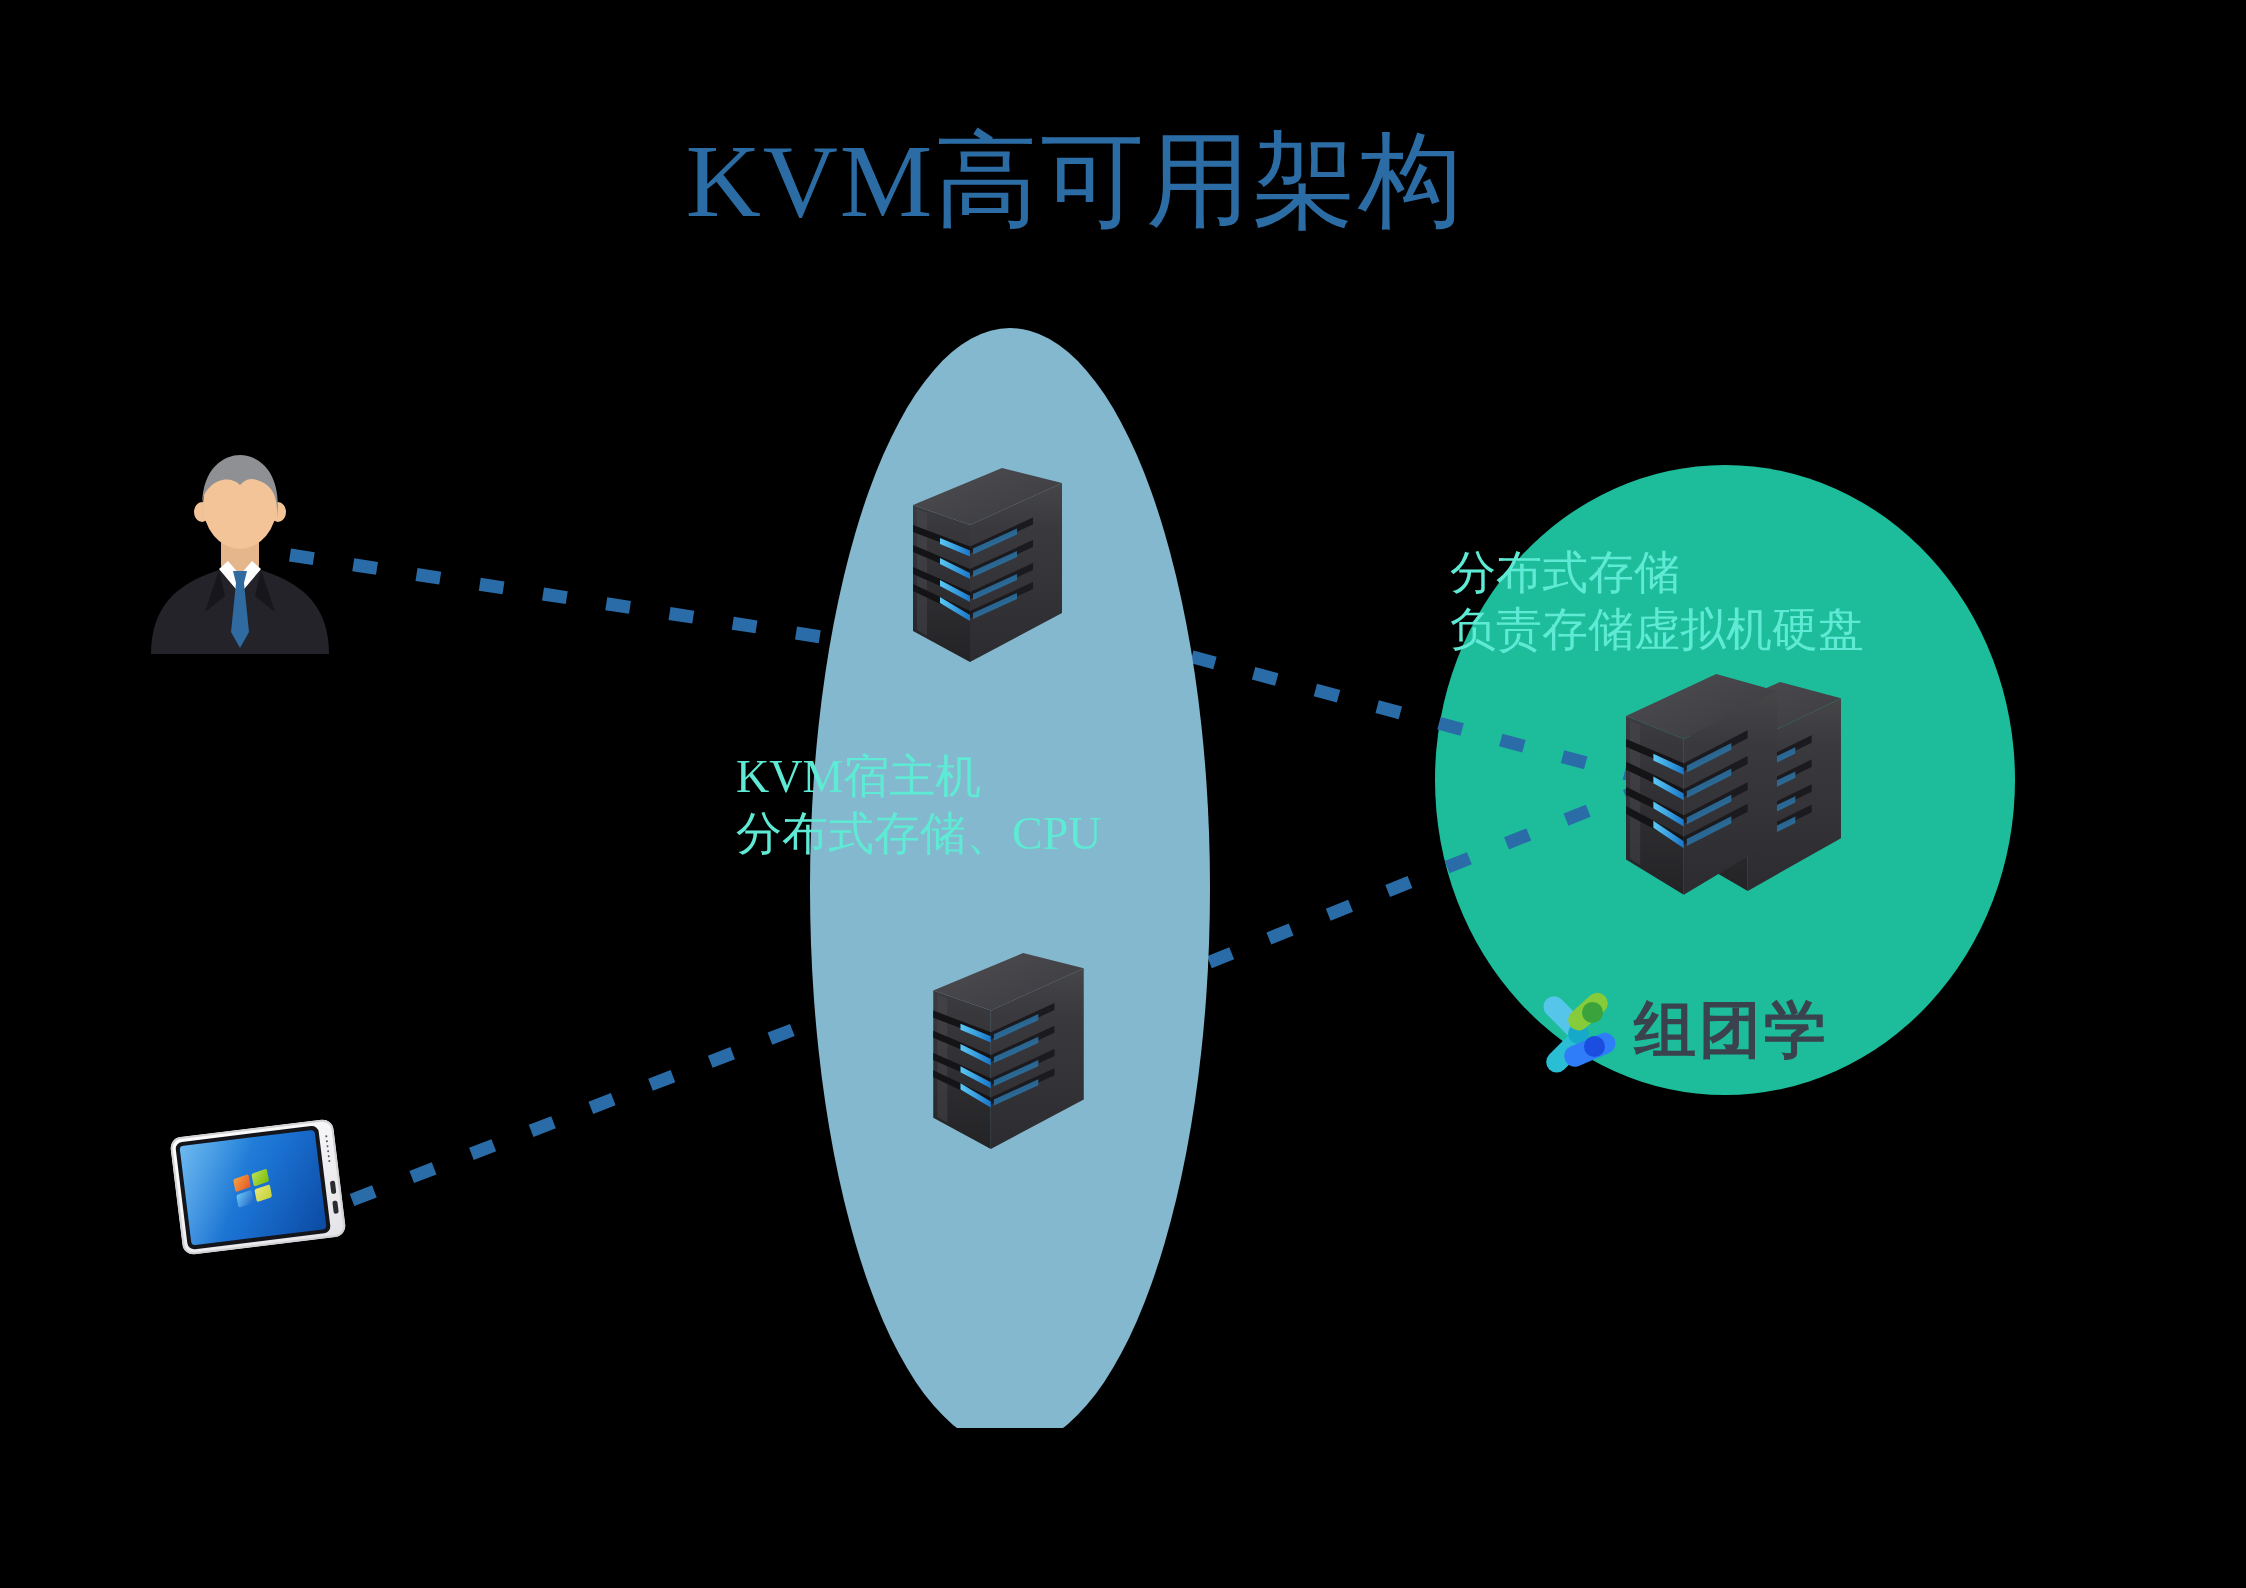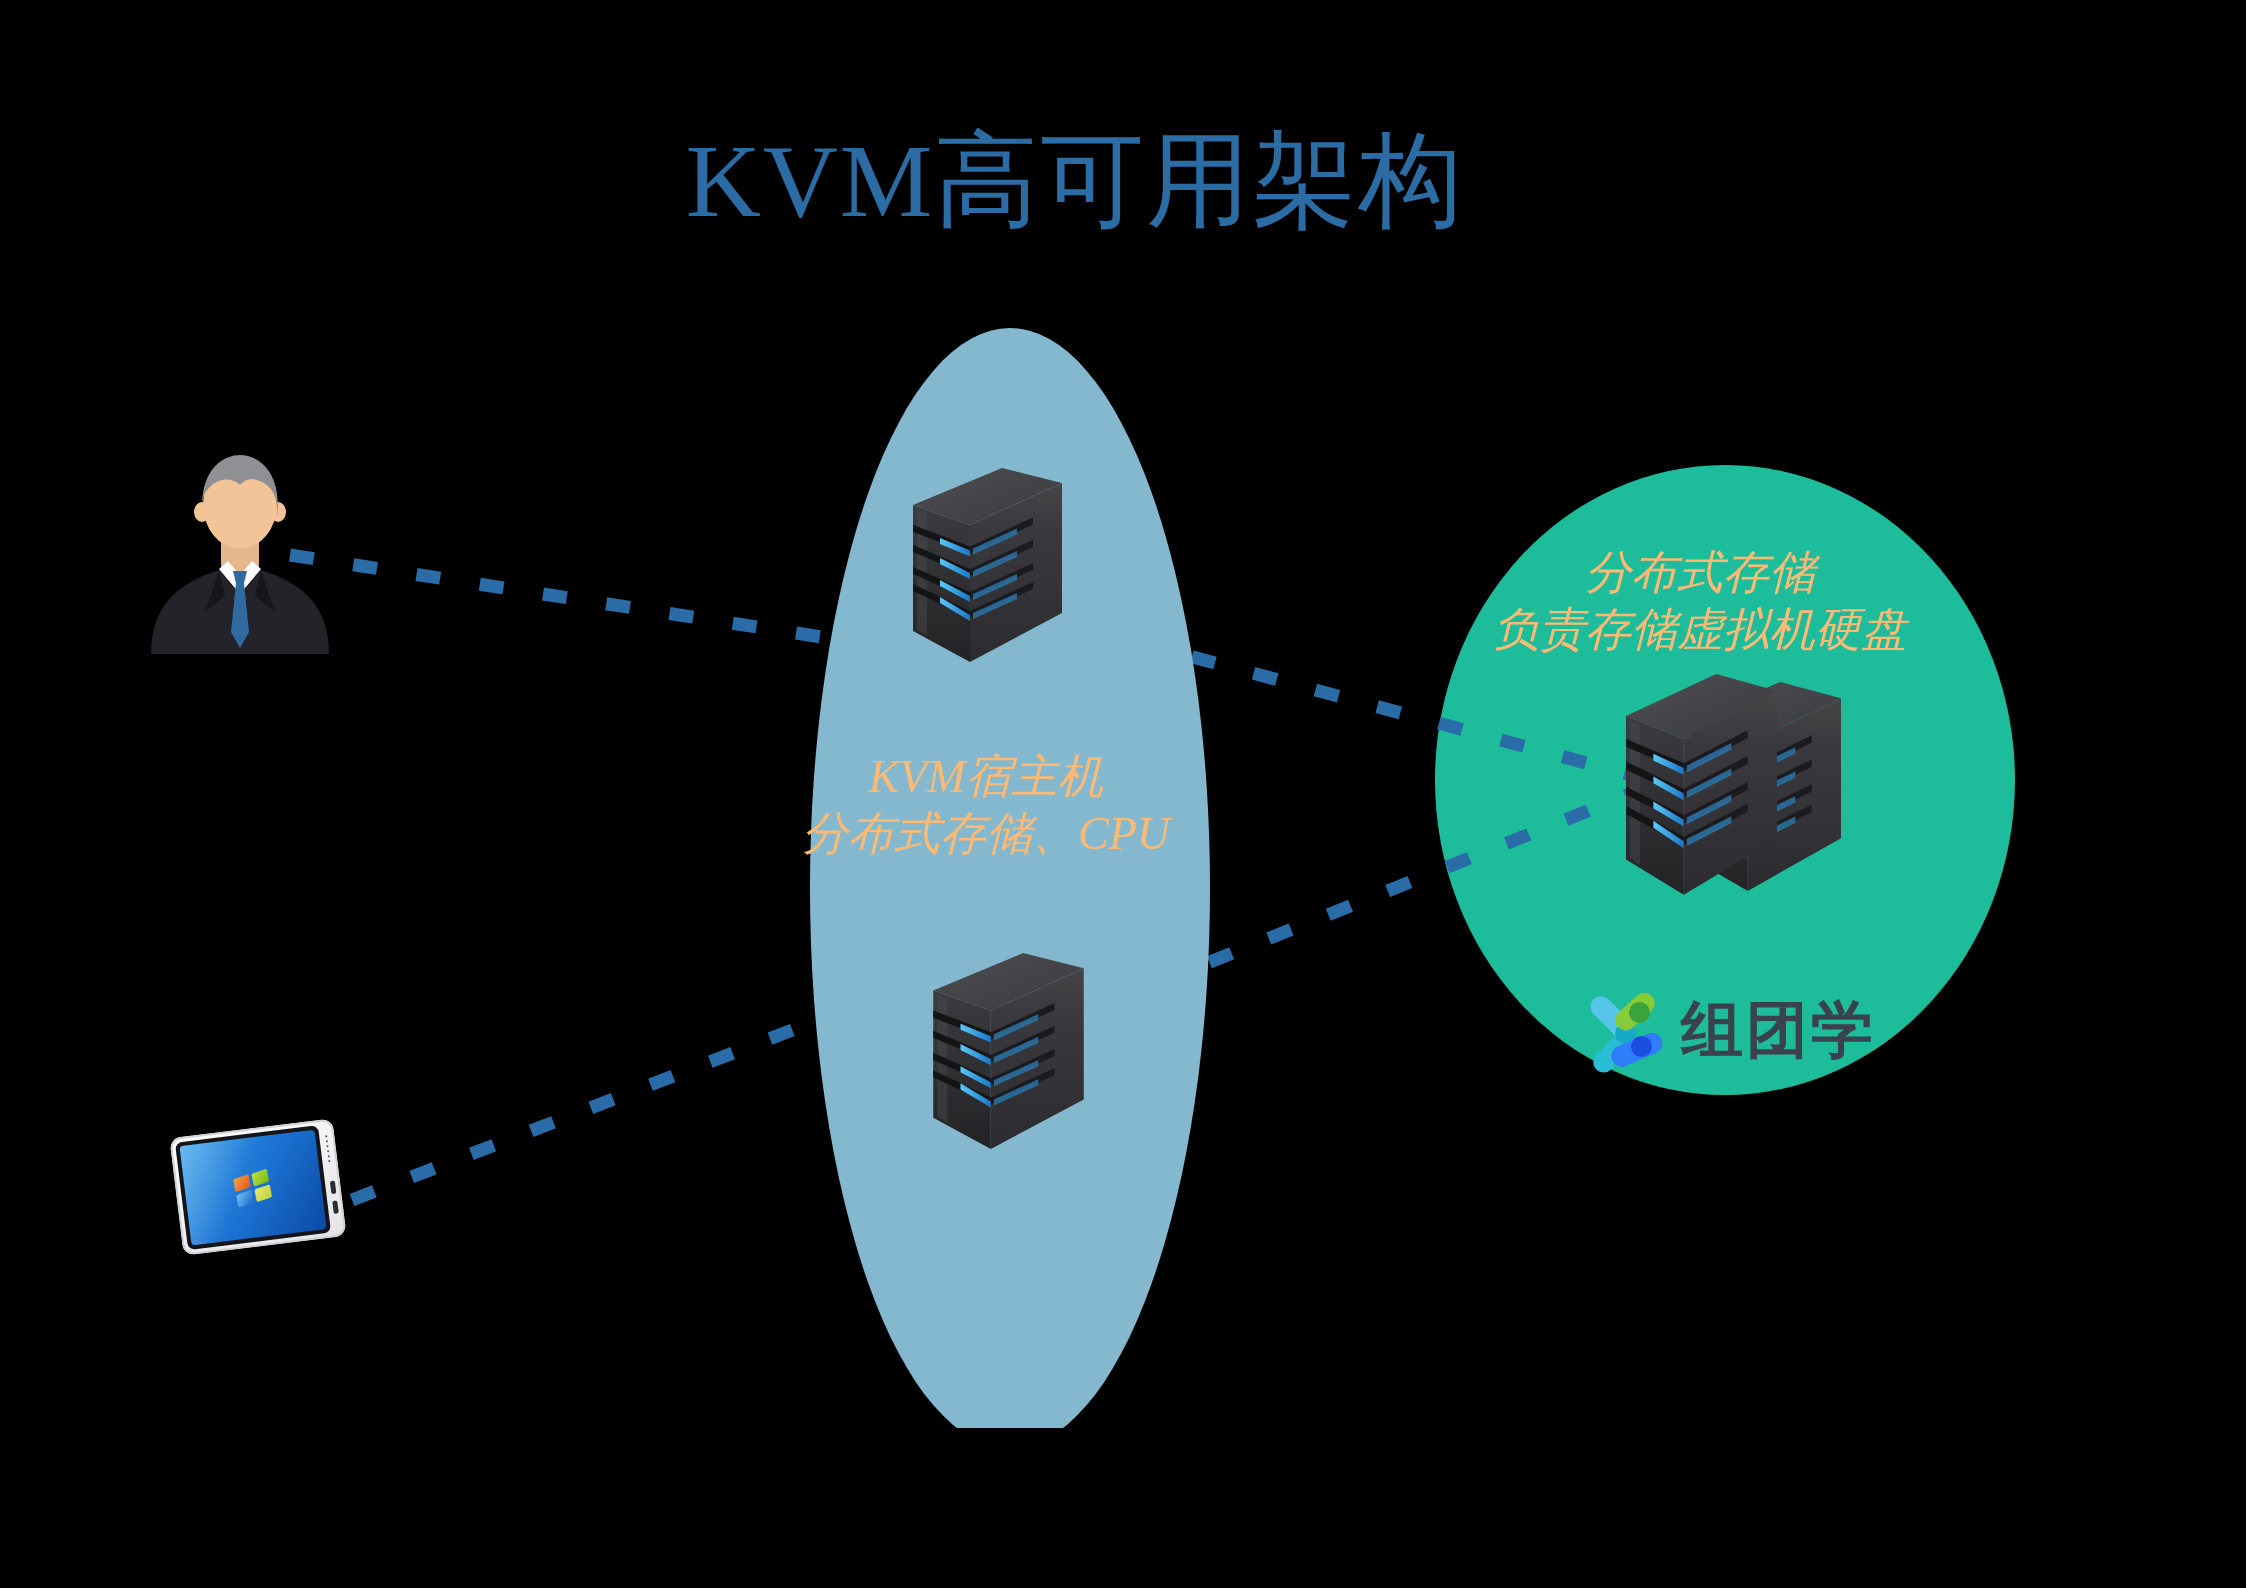--- a/index.html
+++ b/index.html
@@ -14,21 +14,21 @@
   
   svg.connections{left:0;top:0;z-index:2;}
   .dash{stroke:#2A6CA8;stroke-width:13;stroke-dasharray:24 40;fill:none;}
 
   
   .host-ellipse{left:810px;top:328px;width:400px;height:1120px;border-radius:50%;
                 background:#84B8CE;z-index:3;}
   .storage-ellipse{left:1435px;top:465px;width:580px;height:630px;border-radius:50%;
                    background:#1DBD9C;z-index:1;}
 
-  .cluster-label{z-index:4;color:#fdba74;text-align:center;line-height:57px;font-size:46px;white-space:nowrap;font-style:italic;}
+  .cluster-label{z-index:4;color:#5eead4;line-height:57px;font-size:46px;white-space:nowrap;}
   .host-label{left:736px;top:748px;width:500px;}
   .storage-label{left:1450px;top:544px;width:500px;}
 
   
   svg.server{z-index:5;overflow:visible;}
 
   
   svg.person{left:145px;top:440px;z-index:6;}
 
   
@@ -44,21 +44,21 @@
   .pane{position:absolute;width:16px;height:13px;transform:skewY(-8deg);border-radius:2px;}
   .pane.tl{left:0;top:2px;background:linear-gradient(135deg,#f6a13b,#e4572a);}
   .pane.tr{left:19px;top:0;background:linear-gradient(135deg,#b7e05a,#7cbb00);}
   .pane.bl{left:0;top:18px;background:linear-gradient(135deg,#6ec6f5,#1f66c9);}
   .pane.br{left:19px;top:16px;background:linear-gradient(135deg,#e6e57a,#c3d235);}
   .side-btn{position:absolute;right:5px;width:5px;height:13px;background:#2b2c31;border-radius:2px;}
   .side-dots{position:absolute;right:7px;top:16px;width:2px;height:2px;background:#55565c;border-radius:50%;
        box-shadow:0 5px 0 #55565c,0 10px 0 #55565c,0 15px 0 #55565c,0 20px 0 #55565c,0 25px 0 #55565c;}
 
   
-  .logo{left:1585px;top:980px;width:330px;height:110px;z-index:4;}
+  .logo{left:1538px;top:980px;width:330px;height:110px;z-index:4;}
   .logo .bar{position:absolute;border-radius:11px;height:21px;}
   .logo .dot{position:absolute;border-radius:50%;width:21px;height:21px;}
   .brand-text{position:absolute;left:96px;top:8px;font-size:62px;font-weight:700;color:#3A424D;
               font-family:"Liberation Sans","DejaVu Sans",sans-serif;letter-spacing:3px;white-space:nowrap;}
 </style>
 </head>
 <body>
 
 <div class="canvas">
 

